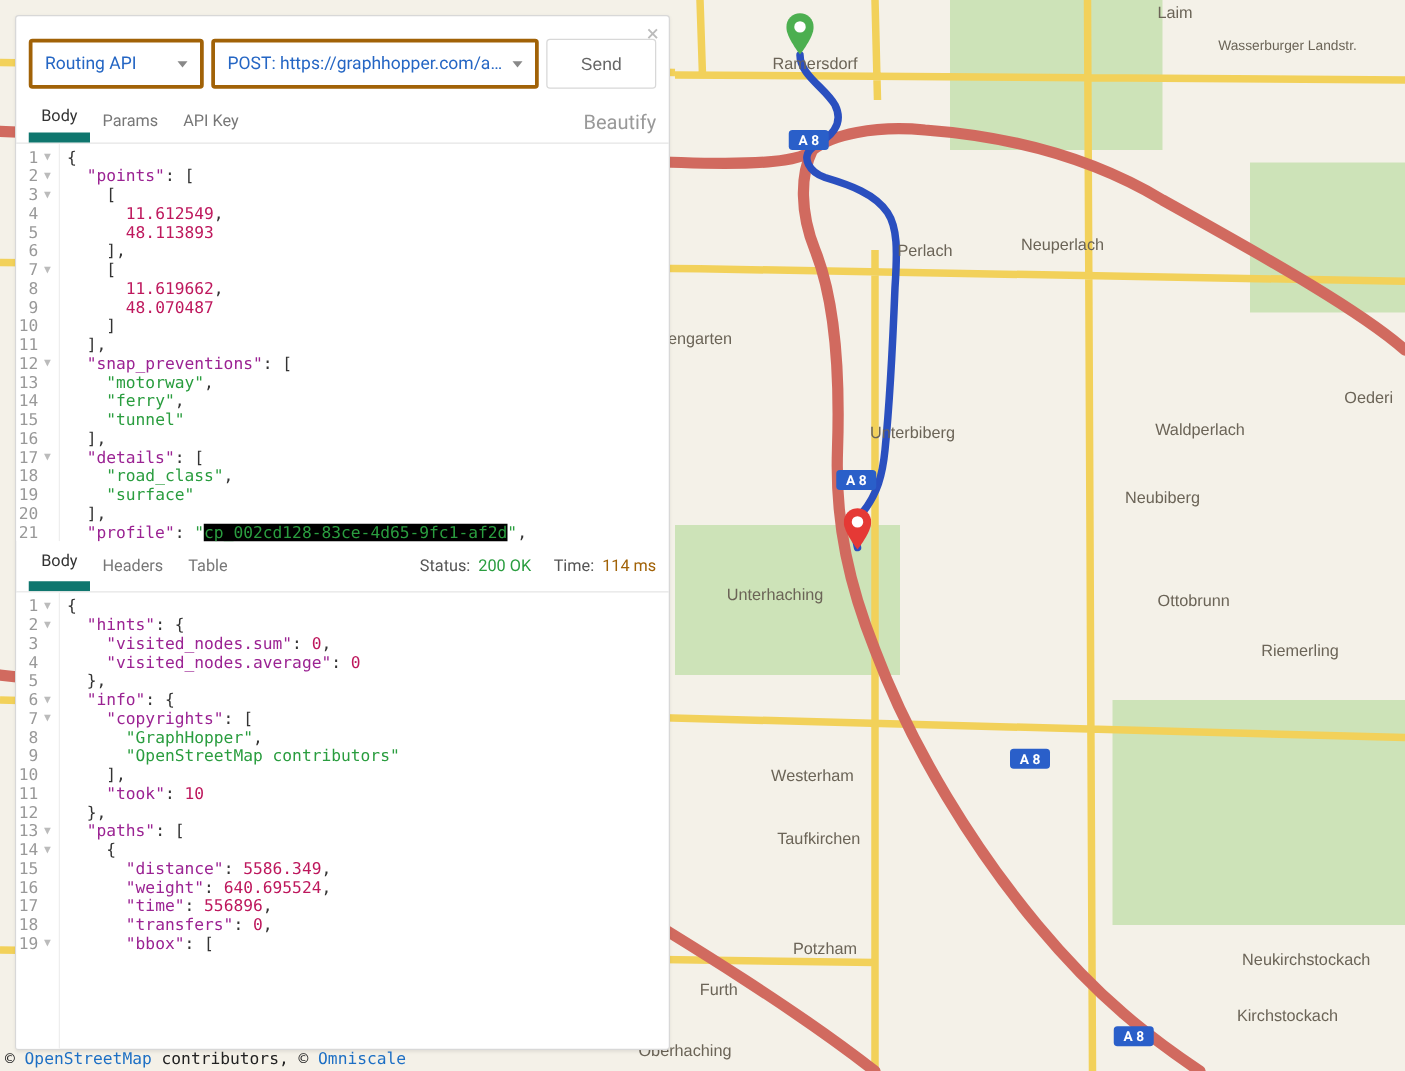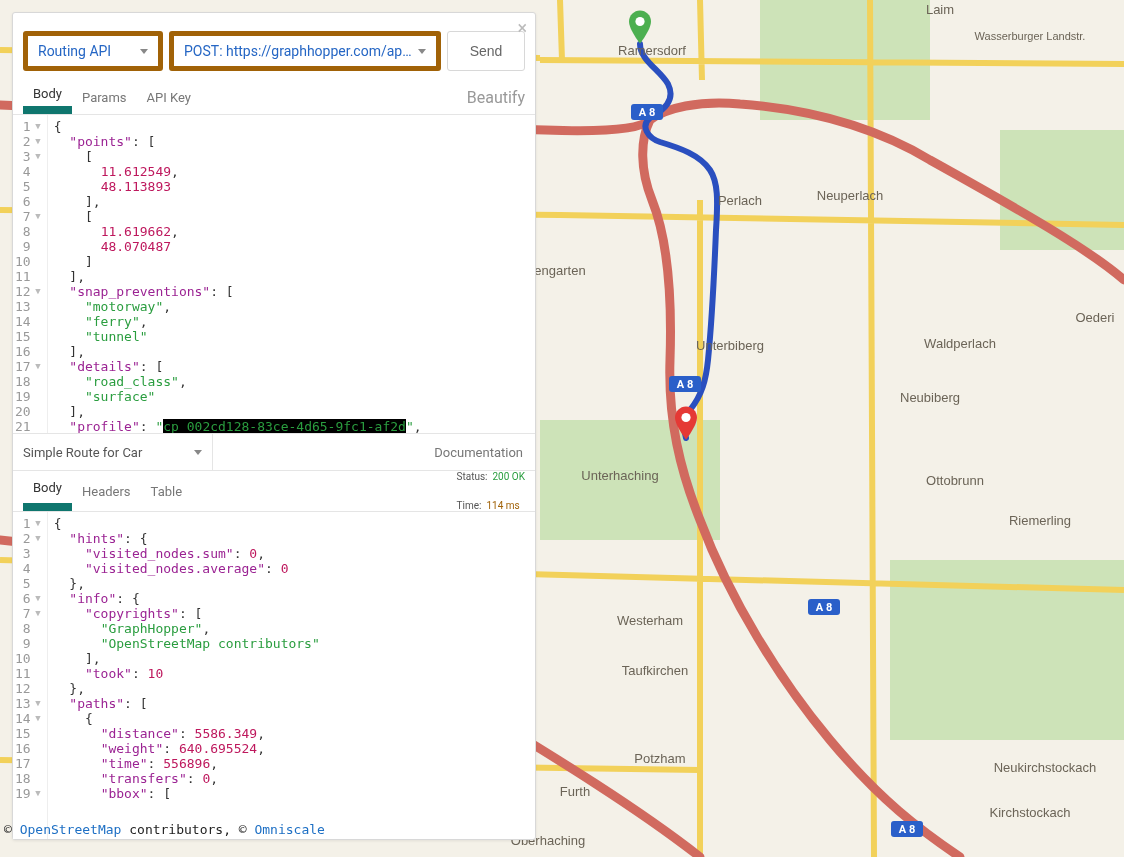--- a/index.html
+++ b/index.html
@@ -2,51 +2,51 @@
 <html><head>
 <meta charset="utf-8">
 <style>
 * { box-sizing: border-box; margin: 0; padding: 0; }
 html, body { width: 1124px; height: 857px; font-family: -apple-system, "Segoe UI", Roboto, Arial, sans-serif; font-size: 13px; overflow: hidden; position: relative; background: #f0ede5; }
 .map { position: absolute; inset: 0; background: #f4f1e8; }
 .map svg { width: 100%; height: 100%; }
 .panel { position: absolute; top: 12px; left: 12px; width: 524px; height: 828px; background: #fff; border: 1px solid #d8d8d8; border-radius: 3px; display: flex; flex-direction: column; box-shadow: 0 1px 3px rgba(0,0,0,.08); }
 .panel-close { position: absolute; top: 4px; right: 8px; color: #bbb; font-size: 18px; cursor: pointer; z-index: 5; }
 .top-row { display: flex; gap: 6px; padding: 18px 10px 10px; }
-.dd { display: flex; align-items: center; justify-content: space-between; border: 5px solid #a16207; border-radius: 3px; padding: 0 10px; height: 40px; font-size: 14px; }
+.dd { display: flex; align-items: center; justify-content: space-between; border: 3px solid #a16207; border-radius: 3px; padding: 0 10px; height: 40px; font-size: 14px; }
 .dd.api { width: 140px; color: #2566c4; }
 .dd.url { flex: 1; color: #2566c4; overflow: hidden; white-space: nowrap; }
-.btn-send { width: 78px; height: 40px; border: 1px solid #d8d8d8; border-radius: 3px; background: #fff; color: #666; font-size: 14px; cursor: pointer; }
+.btn-send { width: 88px; height: 40px; border: 1px solid #d8d8d8; border-radius: 3px; background: #fff; color: #666; font-size: 14px; cursor: pointer; }
 .chev { width: 0; height: 0; border-left: 4px solid transparent; border-right: 4px solid transparent; border-top: 5px solid #888; margin-left: 6px; flex-shrink: 0; }
 .tabs { display: flex; align-items: center; padding: 0 10px; border-bottom: 1px solid #e5e5e5; height: 34px; }
 .tab { padding: 0 10px; height: 100%; display: flex; align-items: center; color: #777; cursor: pointer; font-size: 13px; }
 .tab.active { color: #333; border-bottom: 8px solid #0f766e; }
 .tab-right { margin-left: auto; color: #999; font-size: 16px; }
 .editor { font-family: ui-monospace, "SFMono-Regular", Consolas, monospace; font-size: 13px; line-height: 15px; overflow: hidden; display: flex; }
 .gutter { background: #fff; color: #999; text-align: right; padding: 4px 6px 4px 2px; user-select: none; border-right: 1px solid #eee; }
 .gutter .ln { display: flex; justify-content: flex-end; align-items: center; height: 15px; }
 .fold { color: #bbb; font-size: 9px; margin-left: 2px; width: 8px; }
 .code { padding: 4px 6px; white-space: pre; }
 .tok-key { color: #9b2393; }
 .tok-str { color: #2a9d3f; }
 .tok-num { color: #be185d; }
 .tok-pun { color: #333; }
 .hl { background: #000000; }
 .midbar { display: flex; align-items: center; border-top: 1px solid #e5e5e5; border-bottom: 1px solid #e5e5e5; height: 38px; }
 .midbar .dd2 { display: flex; align-items: center; justify-content: space-between; width: 200px; height: 100%; padding: 0 10px; border-right: 1px solid #e5e5e5; color: #555; font-size: 13px; }
 .midbar .doc { margin-left: auto; padding-right: 12px; color: #777; font-size: 13px; }
 .resp-tabs { display: flex; align-items: center; padding: 0 10px; height: 40px; }
 .resp-tabs .tab { padding: 0 10px; }
-.resp-meta { margin-left: auto; display: flex; gap: 18px; font-size: 10px; flex-direction: column; }
+.resp-meta { margin-left: auto; display: flex; gap: 18px; font-size: 13px; }
 .resp-meta .lbl { color: #555; }
 .resp-meta .ok { color: #2a9d3f; }
 .resp-meta .ms { color: #a16207; }
 .req-editor { height: 318px; }
 .resp-editor { flex: 1; border-top: 1px solid #e5e5e5; }
-.attribution { position: absolute; left: 4px; bottom: 20px; font-size: 13px; font-family: ui-monospace, Consolas, monospace; color: #222; }
+.attribution { position: absolute; left: 4px; bottom: 2px; font-size: 13px; font-family: ui-monospace, Consolas, monospace; color: #222; }
 .attribution a { color: #1d6fc4; text-decoration: none; }
 .marker { position: absolute; width: 22px; height: 34px; transform: translate(-50%, -100%); }
 .marker svg { width: 100%; height: 100%; }
 </style>
 </head>
 <body>
 
 <div class="map">
 <svg viewBox="0 0 1124 857">
   <rect width="1124" height="857" fill="#f4f1e8"></rect>
@@ -142,27 +142,20 @@
         <div class="ln">16<span class="fold"></span></div>
         <div class="ln">17<span class="fold">▼</span></div>
         <div class="ln">18<span class="fold"></span></div>
         <div class="ln">19<span class="fold"></span></div>
         <div class="ln">20<span class="fold"></span></div>
         <div class="ln">21<span class="fold"></span></div>
       </div>
     <div class="code" id="req-code"><div><span class="tok-pun">{</span></div><div><span class="tok-pun">  </span><span class="tok-key">"points"</span><span class="tok-pun">: [</span></div><div><span class="tok-pun">    [</span></div><div><span class="tok-pun">      </span><span class="tok-num">11.612549</span><span class="tok-pun">,</span></div><div><span class="tok-pun">      </span><span class="tok-num">48.113893</span></div><div><span class="tok-pun">    ],</span></div><div><span class="tok-pun">    [</span></div><div><span class="tok-pun">      </span><span class="tok-num">11.619662</span><span class="tok-pun">,</span></div><div><span class="tok-pun">      </span><span class="tok-num">48.070487</span></div><div><span class="tok-pun">    ]</span></div><div><span class="tok-pun">  ],</span></div><div><span class="tok-pun">  </span><span class="tok-key">"snap_preventions"</span><span class="tok-pun">: [</span></div><div><span class="tok-pun">    </span><span class="tok-str">"motorway"</span><span class="tok-pun">,</span></div><div><span class="tok-pun">    </span><span class="tok-str">"ferry"</span><span class="tok-pun">,</span></div><div><span class="tok-pun">    </span><span class="tok-str">"tunnel"</span></div><div><span class="tok-pun">  ],</span></div><div><span class="tok-pun">  </span><span class="tok-key">"details"</span><span class="tok-pun">: [</span></div><div><span class="tok-pun">    </span><span class="tok-str">"road_class"</span><span class="tok-pun">,</span></div><div><span class="tok-pun">    </span><span class="tok-str">"surface"</span></div><div><span class="tok-pun">  ],</span></div><div><span class="tok-pun">  </span><span class="tok-key">"profile"</span><span class="tok-pun">: </span><span class="tok-str">"</span><span class="tok-str hl">cp_002cd128-83ce-4d65-9fc1-af2d</span><span class="tok-str">"</span><span class="tok-pun">,</span></div></div>
   </div>
 
-  <div class="midbar">
-    <div class="dd2">
-      <span>Simple Route for Car</span>
-      <span class="chev"></span>
-    </div>
-    <div class="doc">Documentation</div>
-  </div>
 
   <div class="resp-tabs">
     <div class="tab active">Body</div>
     <div class="tab">Headers</div>
     <div class="tab">Table</div>
     <div class="resp-meta">
       <span><span class="lbl">Status:</span>&nbsp;&nbsp;<span class="ok">200 OK</span></span>
       <span><span class="lbl">Time:</span>&nbsp;&nbsp;<span class="ms">114 ms</span></span>
     </div>
   </div>

